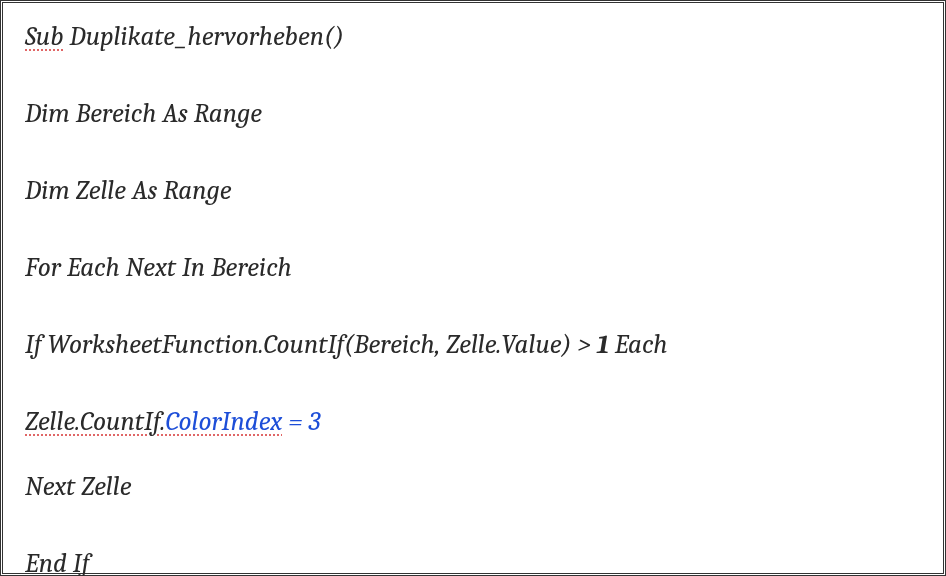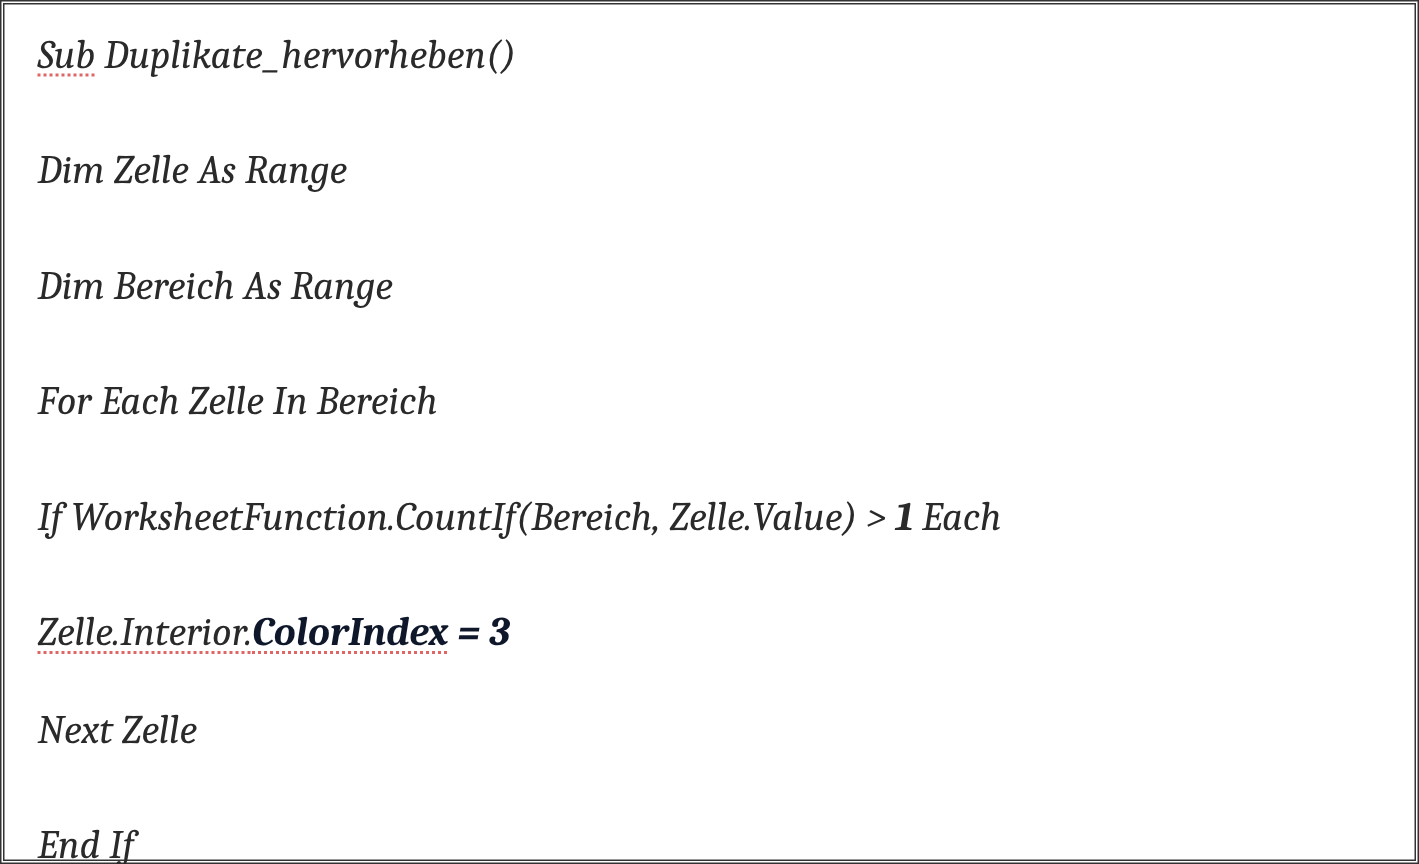--- a/index.html
+++ b/index.html
@@ -36,40 +36,40 @@
     margin-bottom: 22px;
     white-space: nowrap;
   }
   .code-line.tight {
     margin-bottom: 10px;
   }
   .bold {
     font-weight: 700;
   }
   .red {
-    color: #0f172a;
-    font-weight: 700;
+    color: #1d4ed8;
+    font-weight: 400;
   }
   .dotted-under {
     text-decoration-line: underline;
     text-decoration-style: dotted;
     text-decoration-color: #e06666;
     text-decoration-thickness: 2px;
     text-underline-offset: 4px;
   }
 </style>
 </head>
 <body>
 
 <div class="outer-frame">
   <div class="code-box" id="code-container">
 
   <div class="code-line"><span class="dotted-under">Sub</span><span> Duplikate_hervorheben()</span></div>
+      <div class="code-line"><span>Dim Bereich As Range</span></div>
       <div class="code-line"><span>Dim Zelle As Range</span></div>
-      <div class="code-line"><span>Dim Bereich As Range</span></div>
-      <div class="code-line"><span>For Each Zelle In Bereich</span></div>
+      <div class="code-line"><span>For Each Next In Bereich</span></div>
       <div class="code-line"><span>If WorksheetFunction.CountIf(Bereich, Zelle.Value) &gt; </span><span class="bold">1</span><span> Each</span></div>
-      <div class="code-line tight"><span class="dotted-under">Zelle.Interior.</span><span class="red dotted-under">ColorIndex</span><span class="red"> = </span><span class="red bold">3</span></div>
+      <div class="code-line tight"><span class="dotted-under">Zelle.CountIf.</span><span class="red dotted-under">ColorIndex</span><span class="red"> = </span><span class="red bold">3</span></div>
       <div class="code-line"><span>Next Zelle</span></div>
       <div class="code-line"><span>End If</span></div>
       <div class="code-line"><span>End Sub</span></div>
     </div>
 </div>
 
 </body></html>

